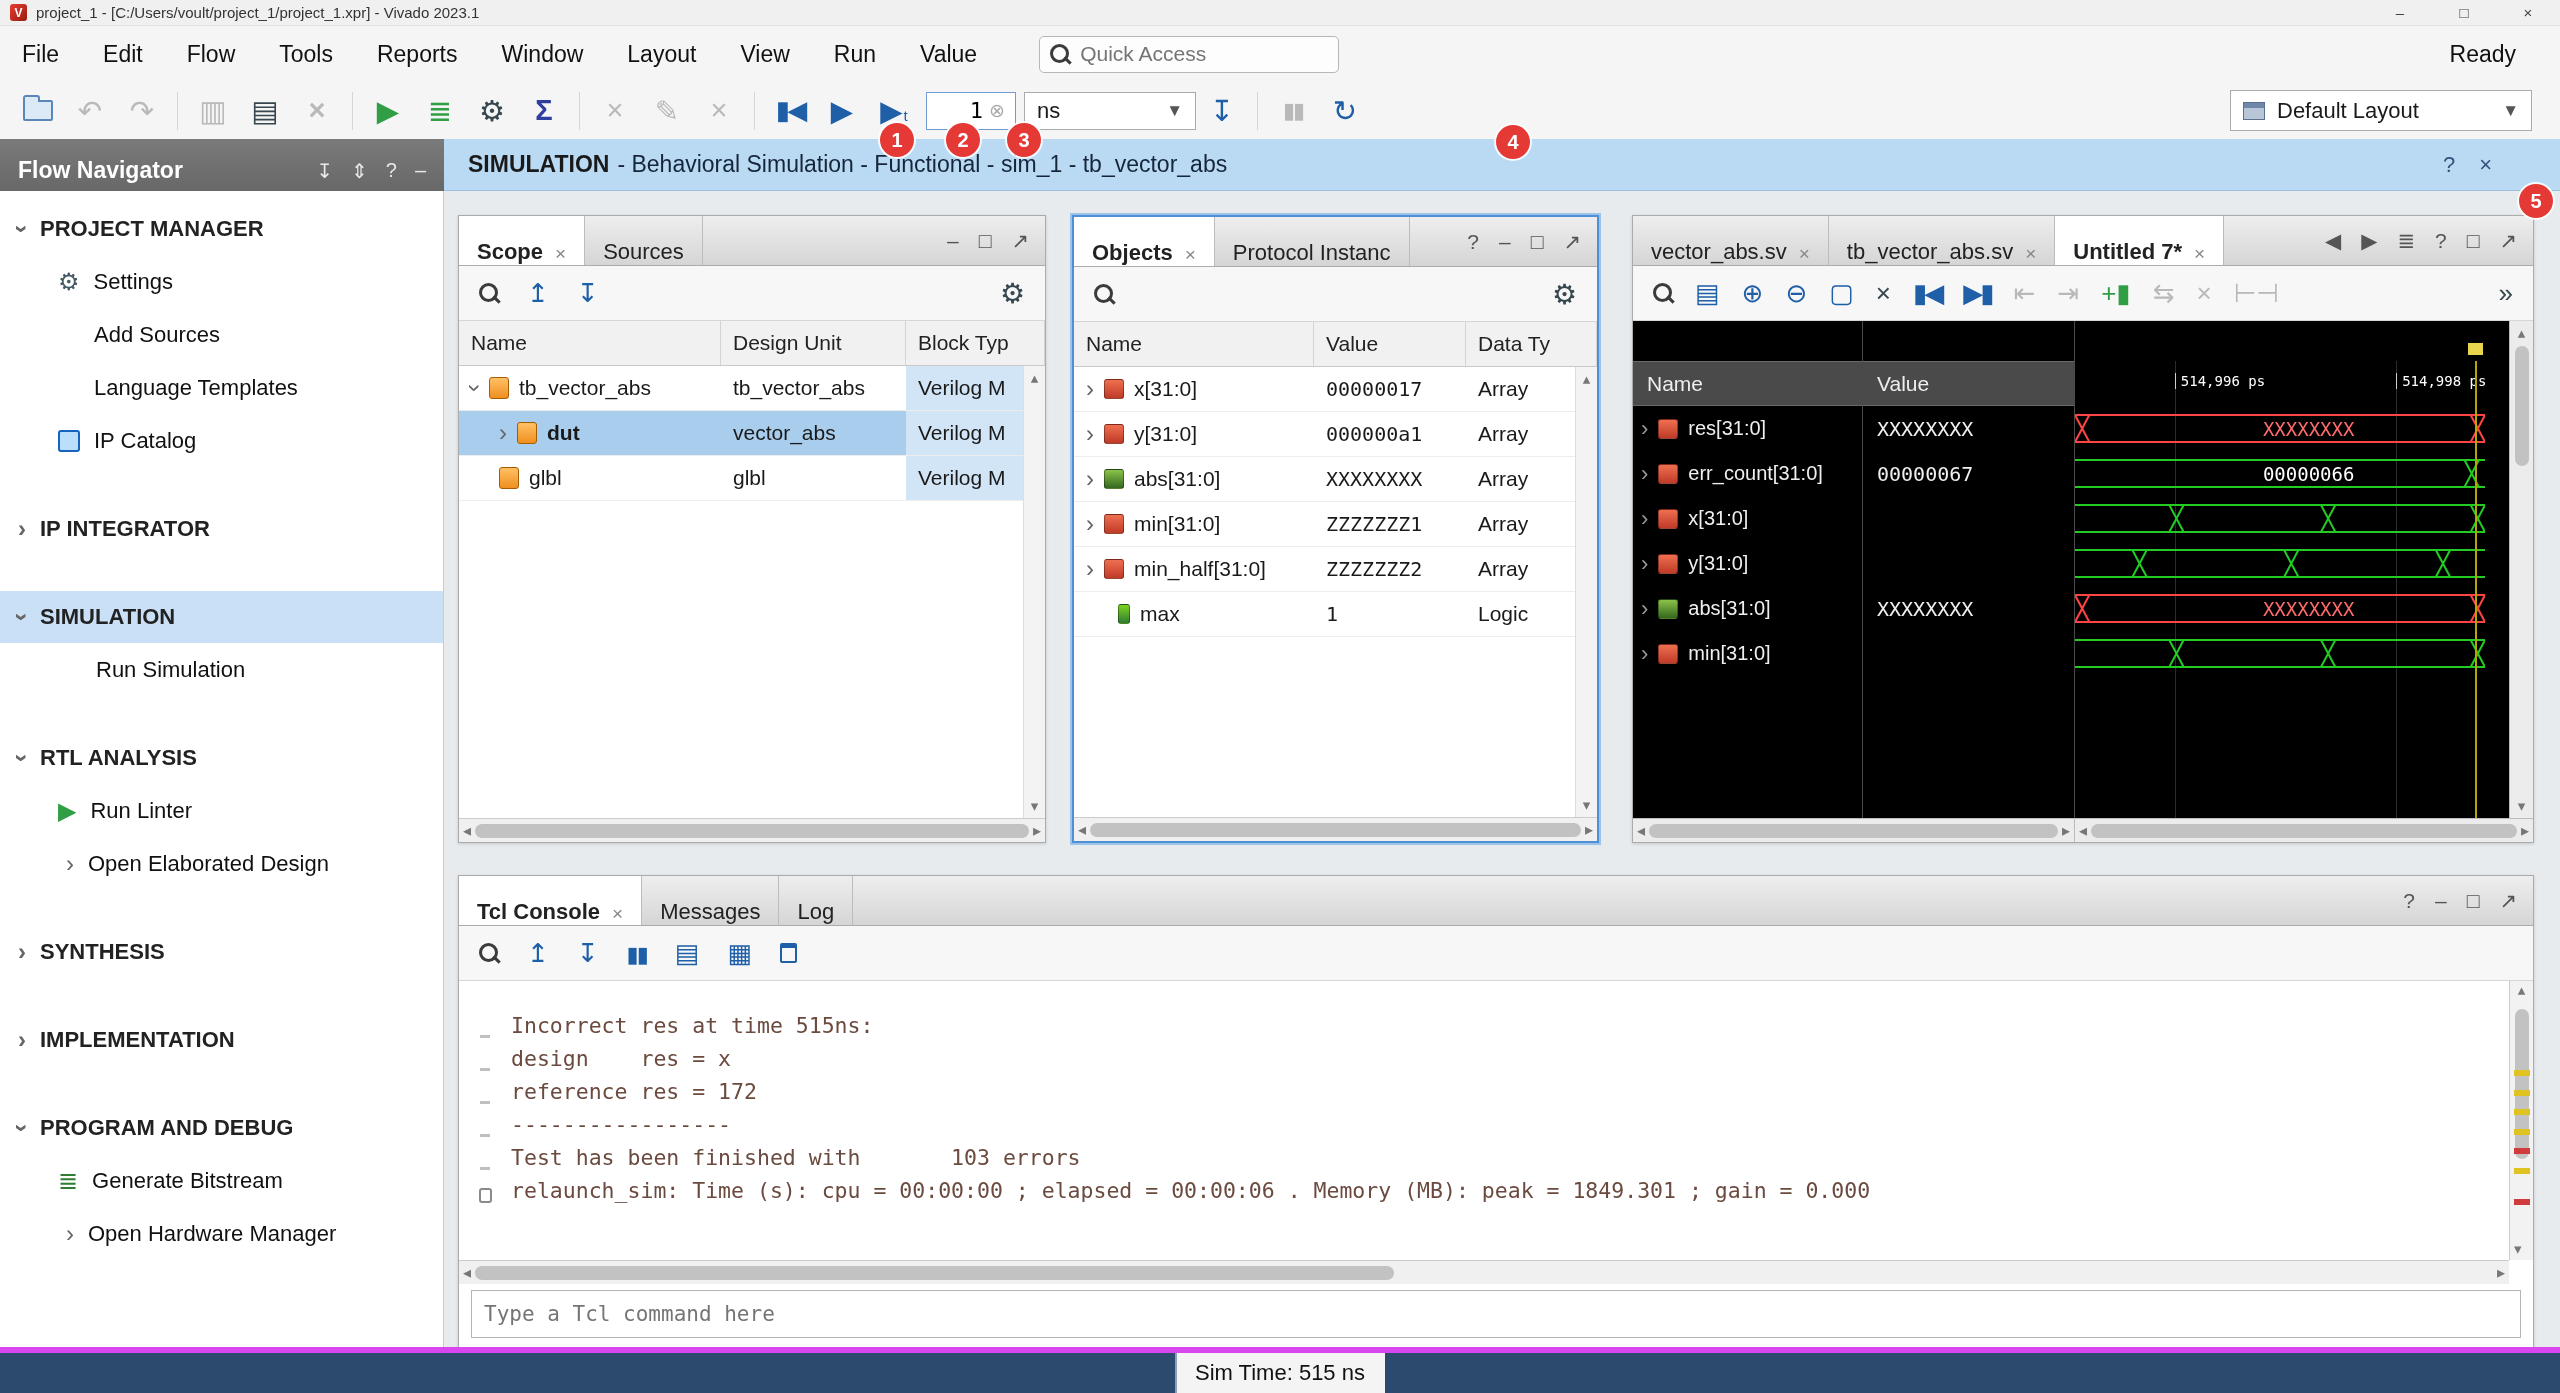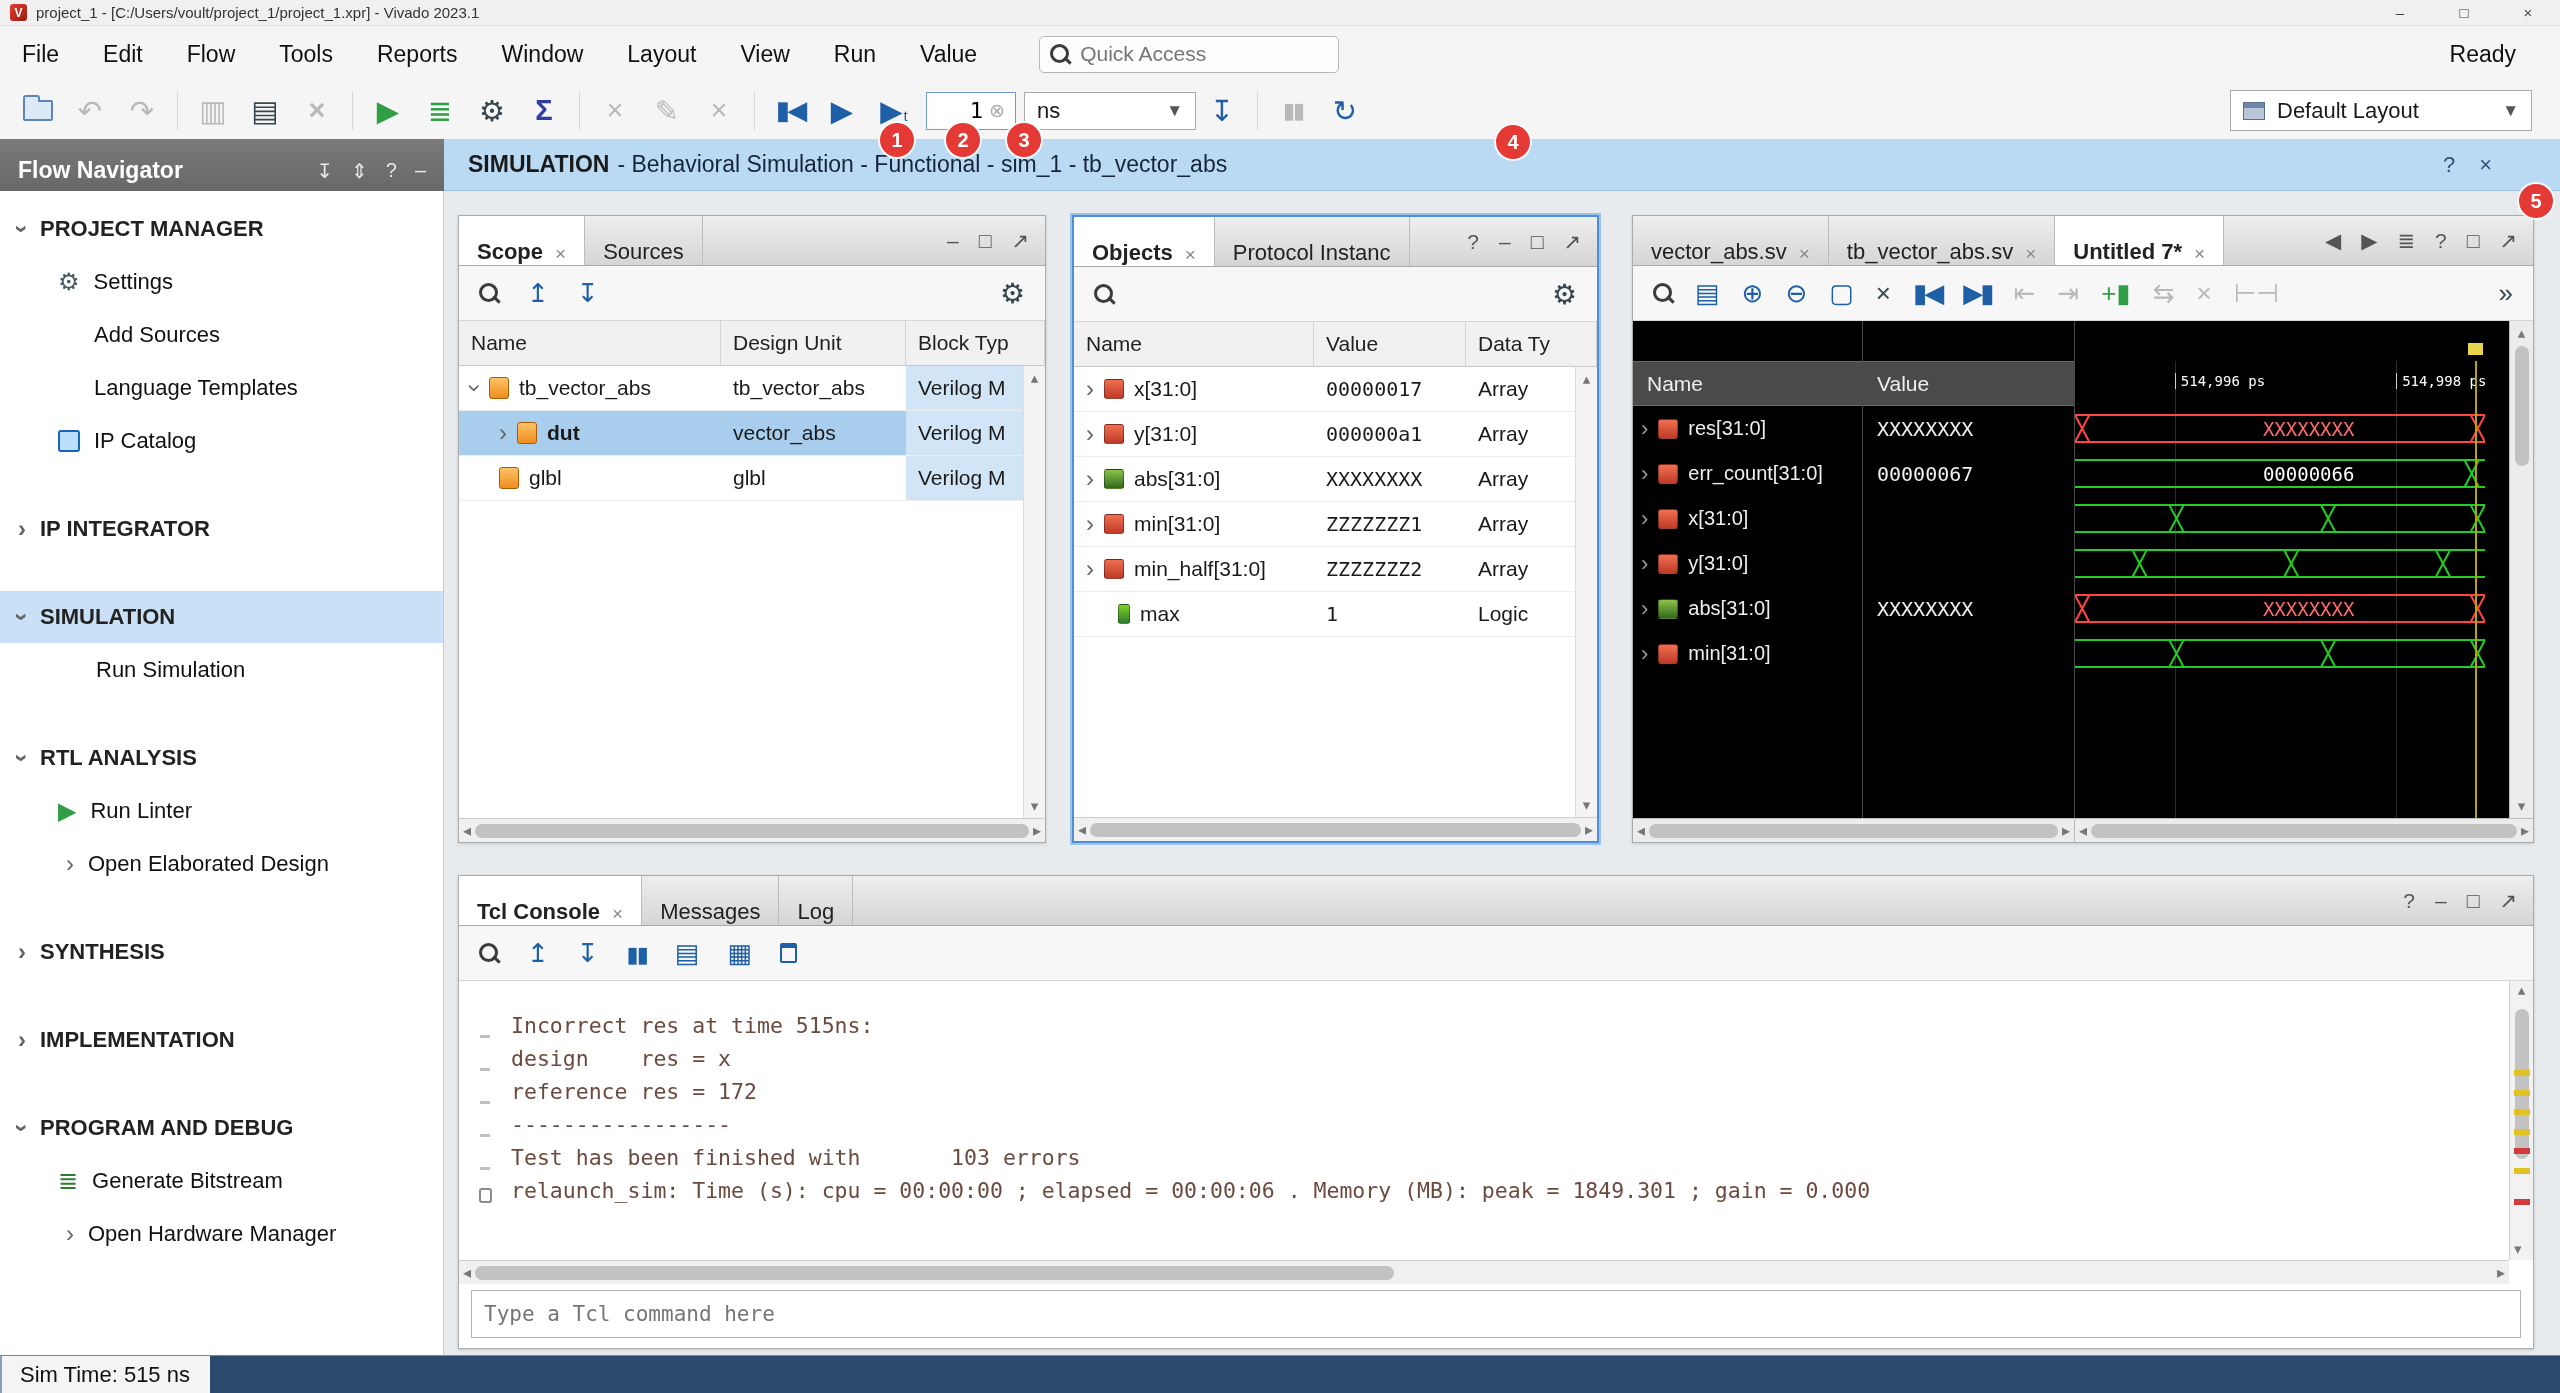--- a/index.html
+++ b/index.html
@@ -131,21 +131,21 @@
   .gicon{width:13px;height:15px;border:2px solid #8a8a8a;border-radius:3px}
   .ctext{white-space:pre}
   .cvscroll{width:24px;background:#f2f2f2;border-left:1px solid #ccc;position:relative;color:#777;font-size:15px;flex-shrink:0;text-align:center}
   .cvthumb{position:absolute;top:28px;left:5px;width:14px;height:150px;background:#c2c2c2;border-radius:7px}
   .annot{position:absolute;left:4px;width:16px;height:6px}
   .an-y{background:#e0c322}.an-r{background:#d23b3b}
   .cinput-row{height:48px;margin:6px 12px 10px;border:1px solid #b5b5b5;display:flex;align-items:center;padding-left:12px;flex-shrink:0}
   .cinput-row input{border:none;outline:none;flex:1;font-family:"DejaVu Sans Mono",monospace;font-size:21px;color:#555}
 
   
-  .statusbar{position:absolute;left:0;right:0;bottom:0;height:38px;background:#2c4a6e;border-top:1px solid #d946ef;display:flex;justify-content:flex-start}
+  .statusbar{position:absolute;left:0;right:0;bottom:0;height:46px;background:#2c4a6e;border-top:6px solid #d946ef;display:flex;justify-content:center}
   .simtime{height:100%;background:#f4f4f4;border-left:2px solid #8aa0b8;display:flex;align-items:center;padding:0 18px;font-size:22px;color:#111;min-width:210px}
 
   
   .mark{position:absolute;width:34px;height:34px;border-radius:50%;background:#e53935;color:#fff;font-weight:bold;font-size:20px;display:flex;align-items:center;justify-content:center;box-shadow:0 0 0 2px rgba(255,255,255,.85);z-index:60}
 </style>
 </head>
 <body>
 
 <div class="titlebar">
   <span class="app-icon">V</span>

